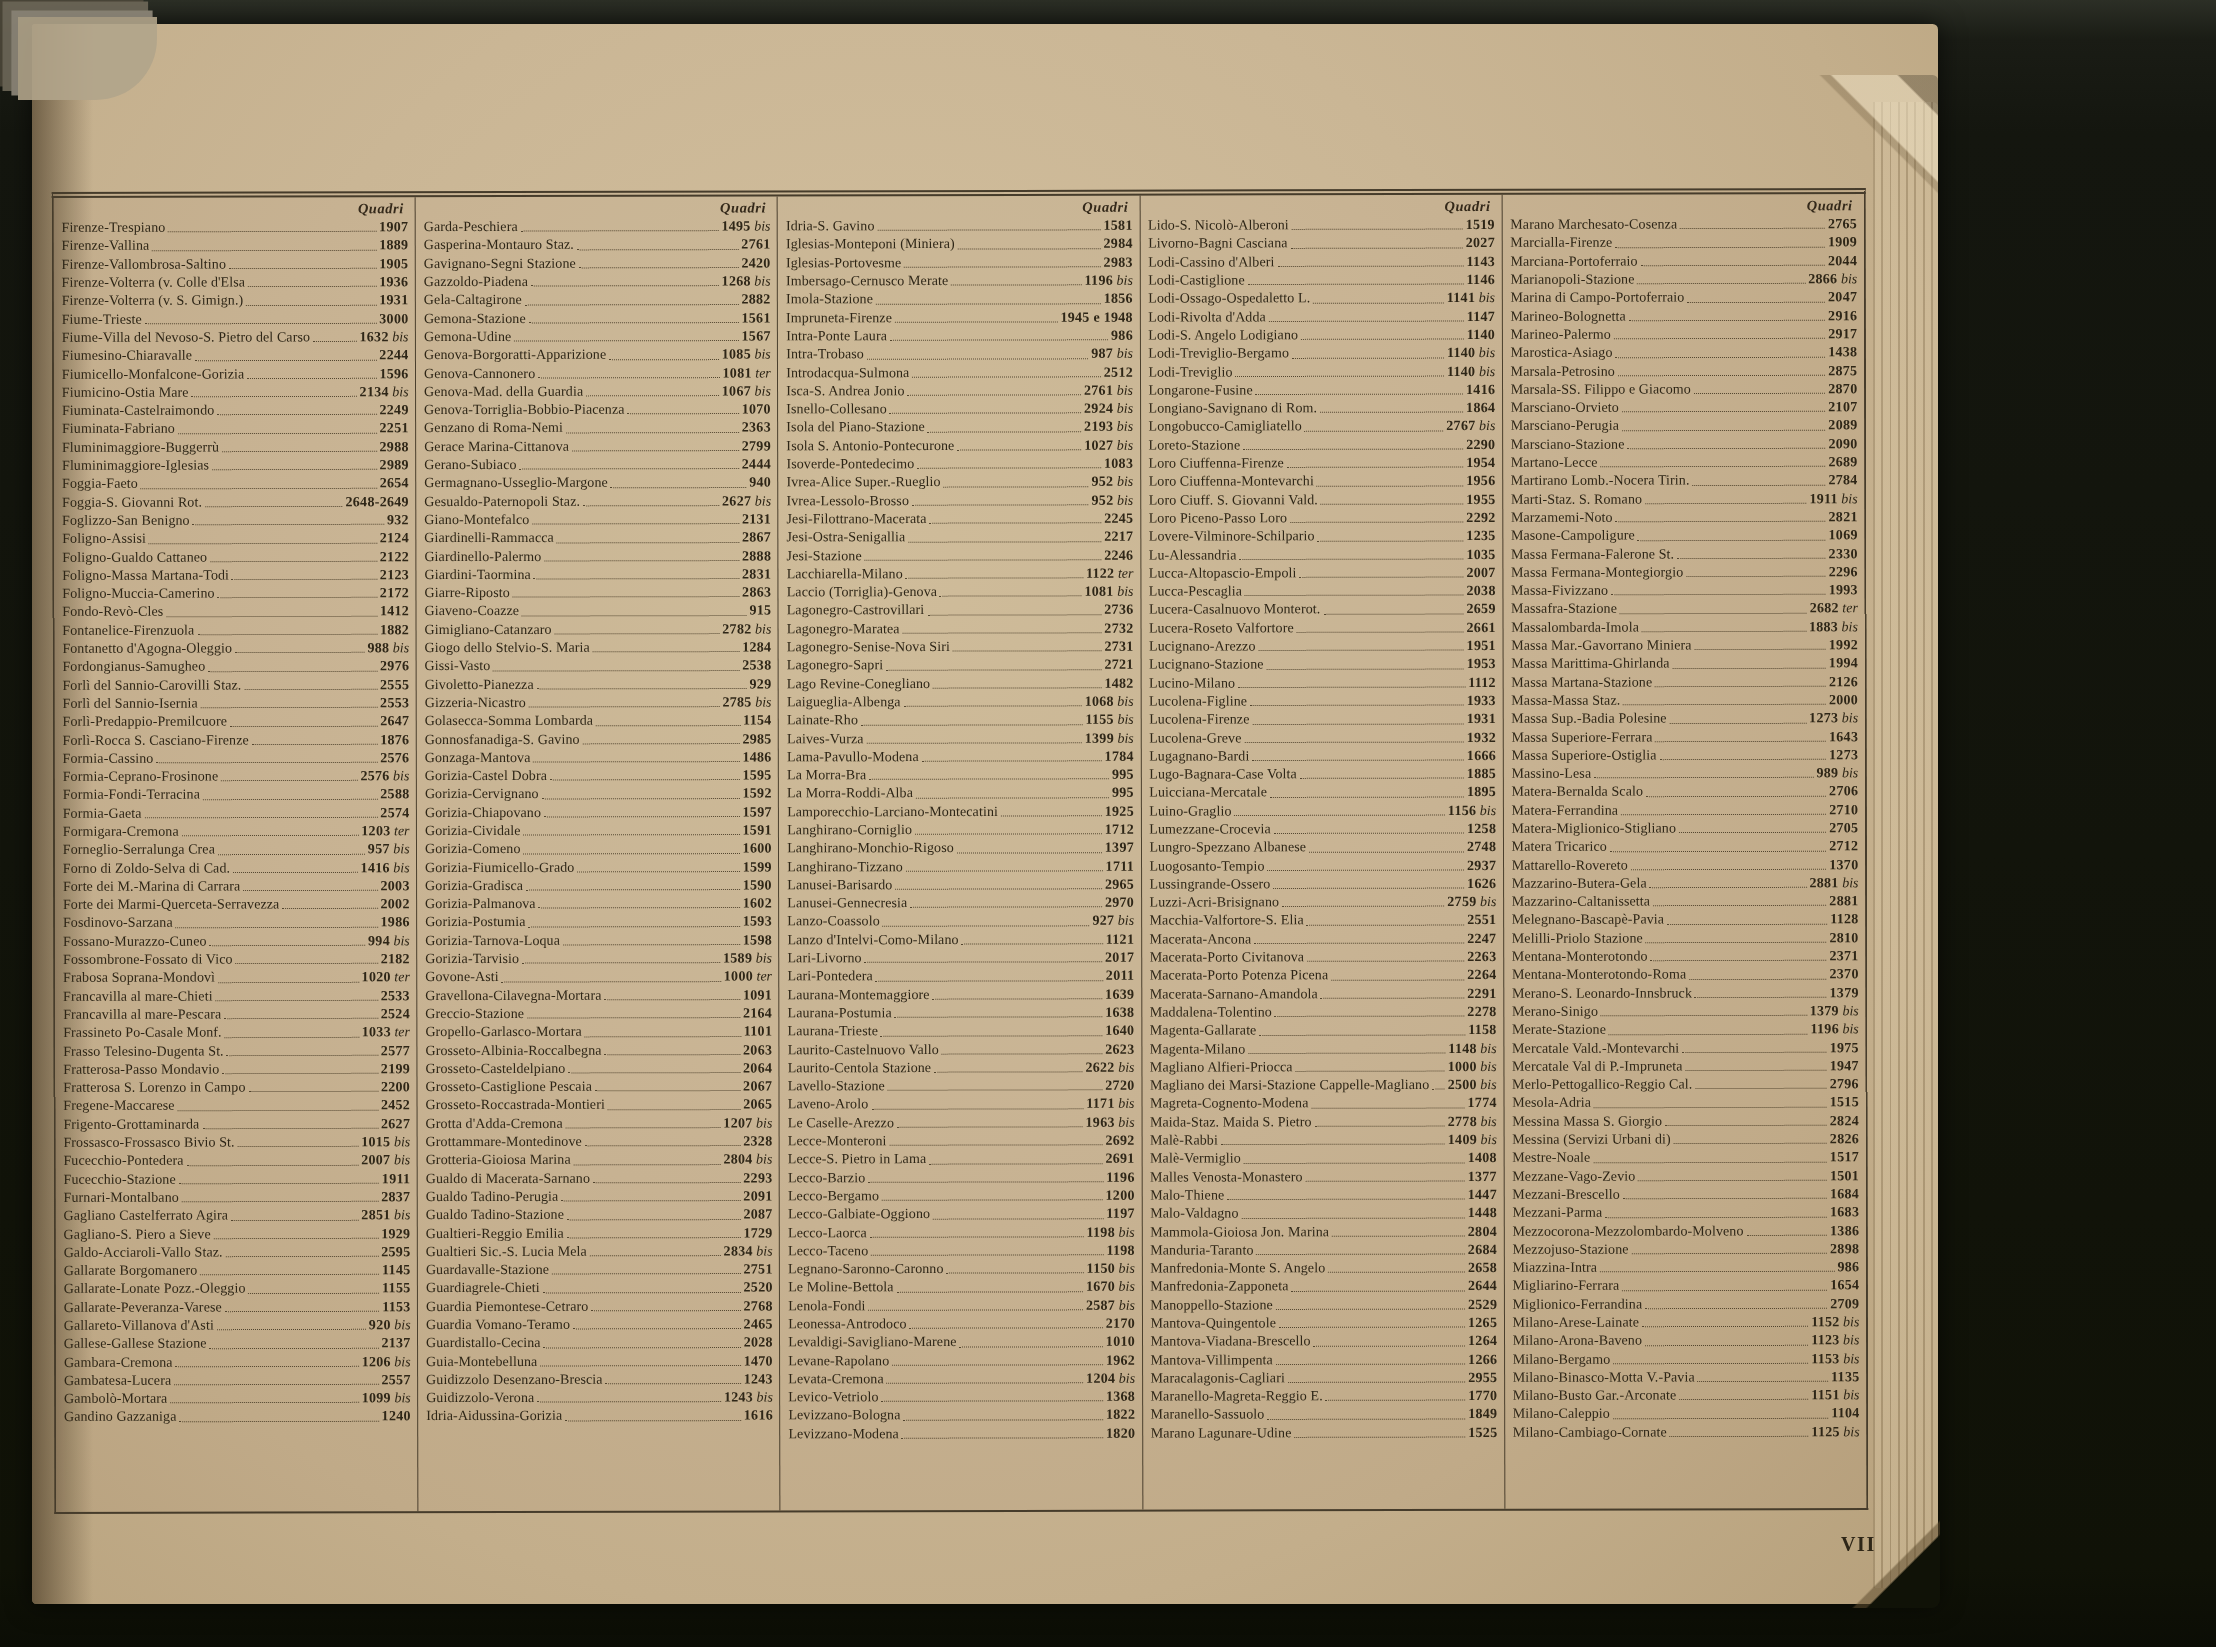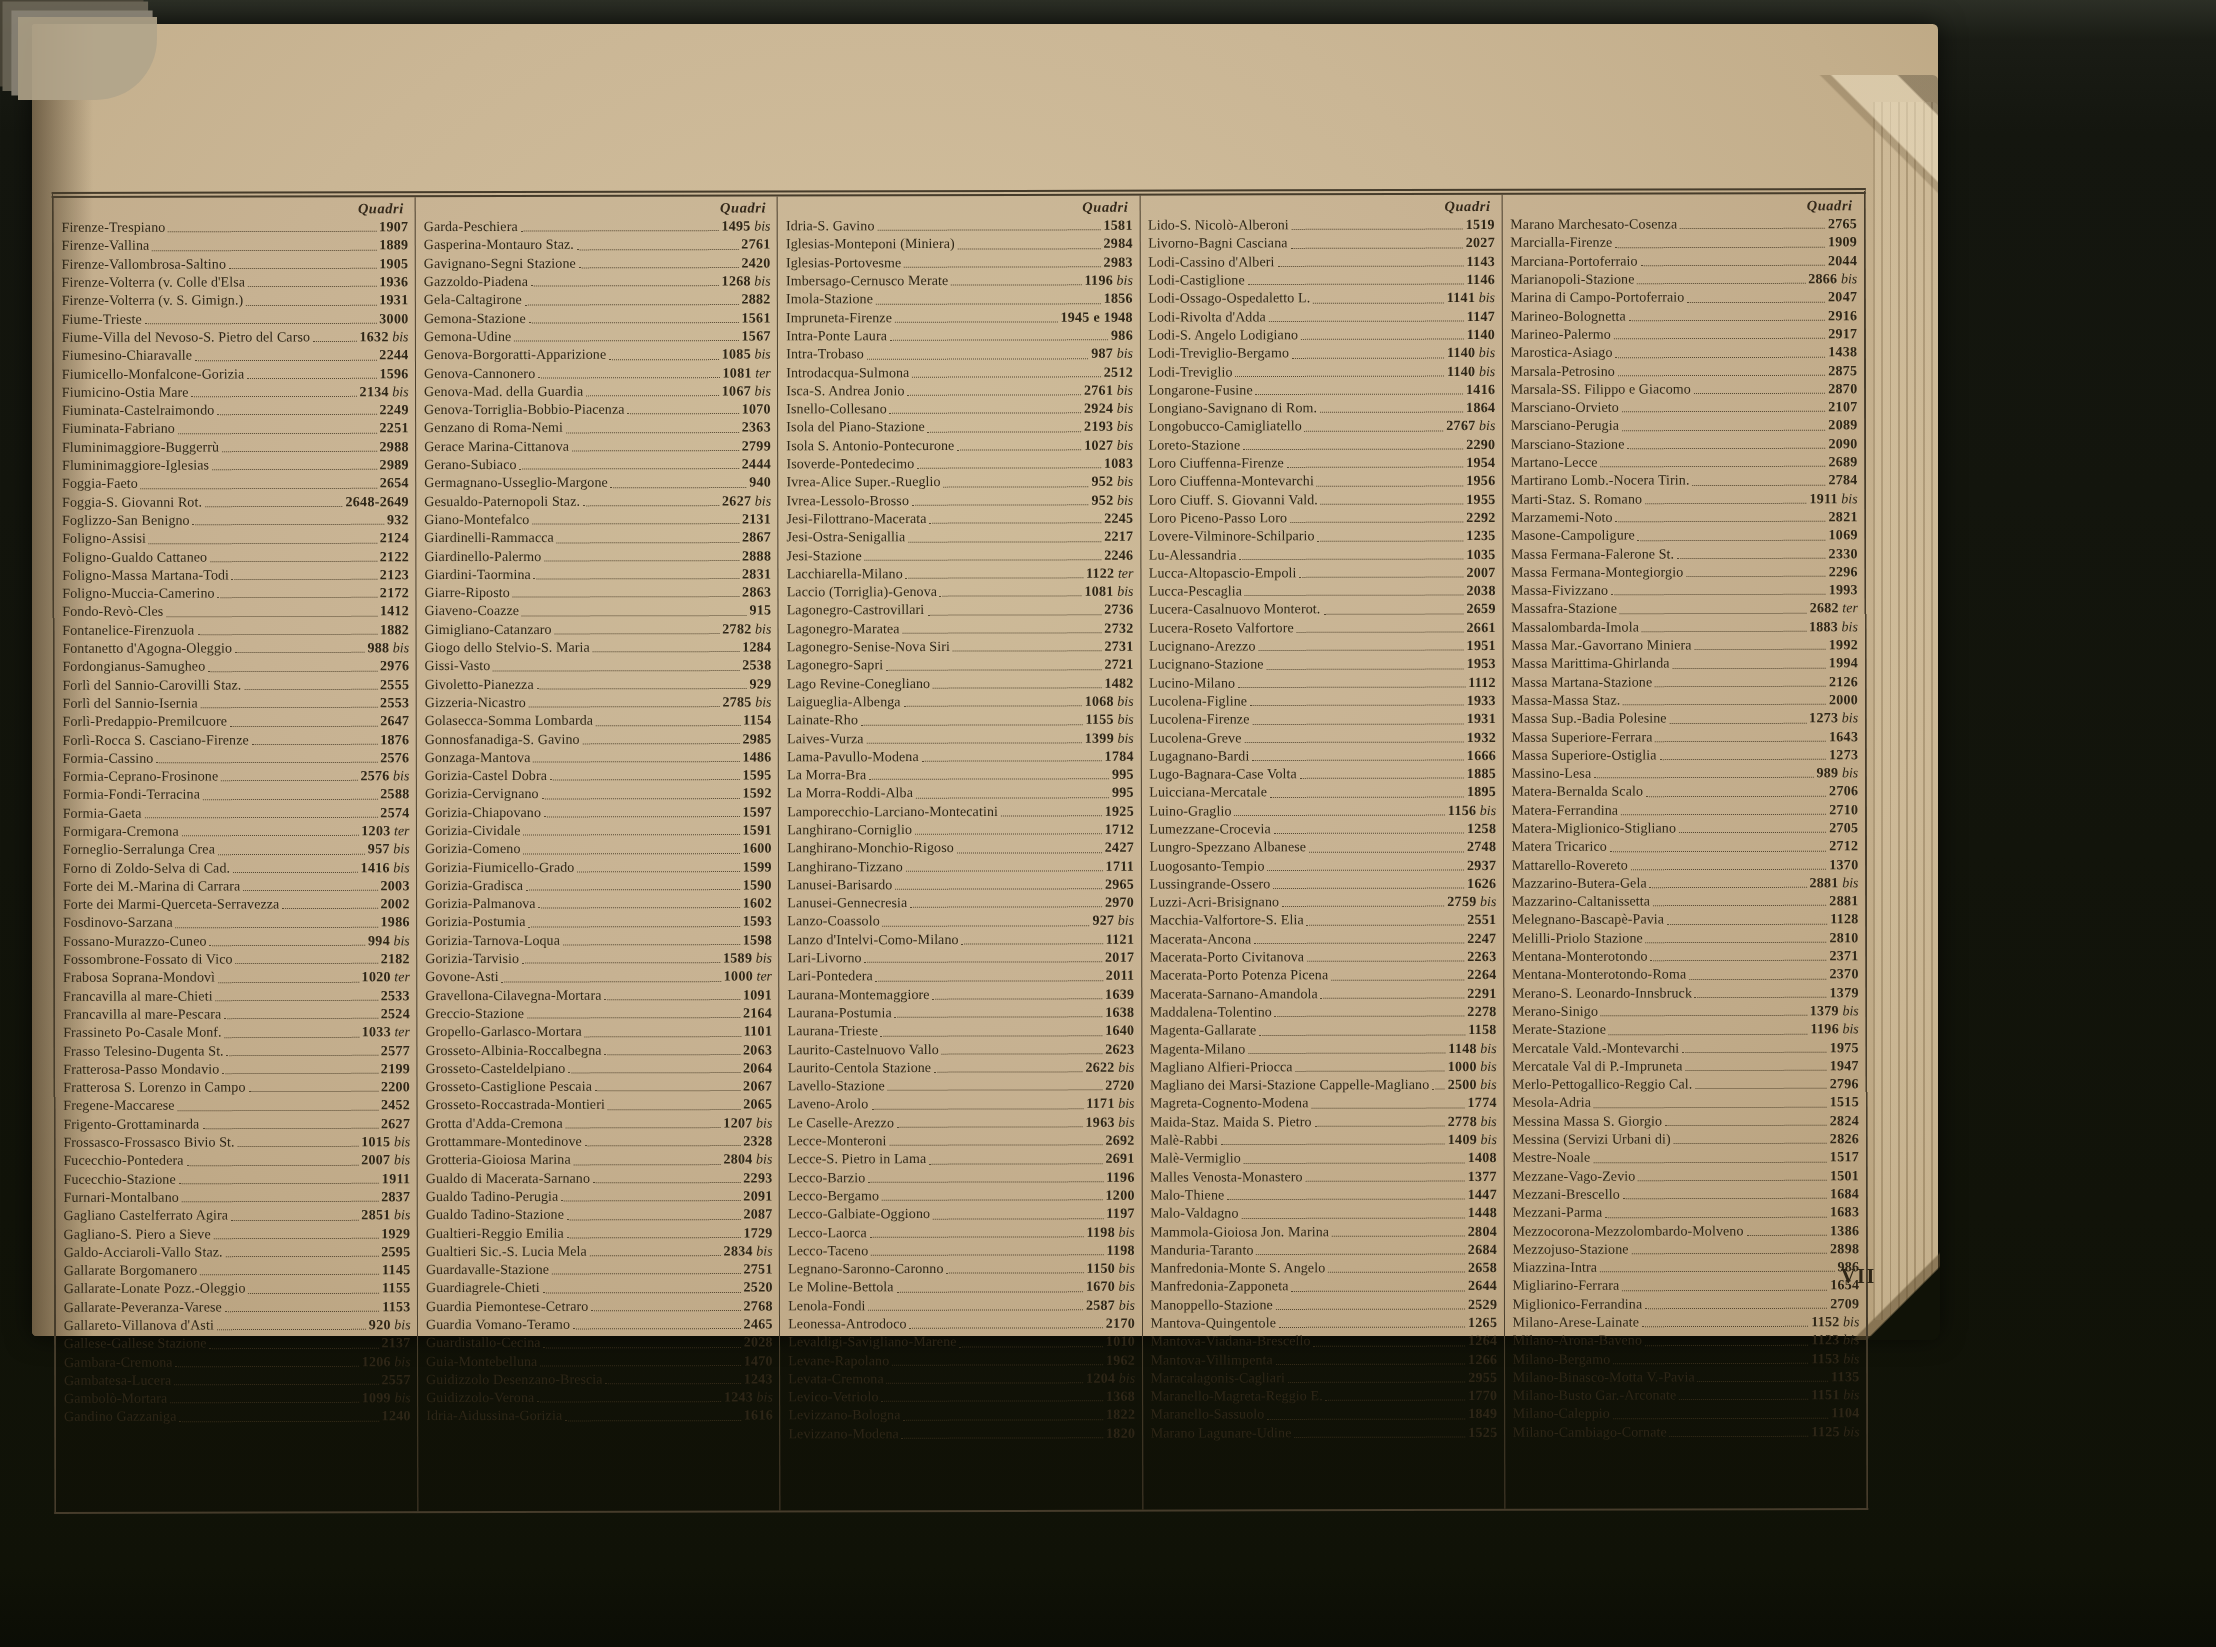--- a/index.html
+++ b/index.html
@@ -2,21 +2,21 @@
 <html style="font-size:8.9px"><head>
 <meta charset="utf-8">
 <style>
   html,body{margin:0;padding:0;}
   body{
     width:2216px;height:1648px;position:relative;overflow:hidden;
     font-family:"Liberation Serif","DejaVu Serif",serif;
     background:linear-gradient(180deg,#2c2f26 0px,#1a1c15 39px,#14160f 133px,#101207 1568px,#0b0d05 1648px);
   }
   .paper{
-    position:absolute;left:32px;top:24.4px;width:1906px;height:1312px;
+    position:absolute;left:32px;top:24.4px;width:1906px;height:1580px;
     background:radial-gradient(ellipse at 45% 35%,#d3c09e 0%,#cab695 45%,#c3ae8b 72%,#b6a07b 100%);
     border-radius:3.3px 5.5px 8.9px 4.4px;
     box-shadow:0 0 25.5px rgba(0,0,0,.65);
   }
   .spine-shadow{
     position:absolute;left:0;top:0;bottom:0;width:61px;
     background:linear-gradient(90deg,rgba(45,32,14,.55),rgba(45,32,14,0));
     border-radius:3.3px 0 0 4.4px;
   }
   .edge-stack{
@@ -922,21 +922,21 @@
             <span class="no">1925</span>
           </div>
           <div class="entry">
             <span class="nm">Langhirano-Corniglio</span>
             <span class="dots"></span>
             <span class="no">1712</span>
           </div>
           <div class="entry">
             <span class="nm">Langhirano-Monchio-Rigoso</span>
             <span class="dots"></span>
-            <span class="no">2427</span>
+            <span class="no">1397</span>
           </div>
           <div class="entry">
             <span class="nm">Langhirano-Tizzano</span>
             <span class="dots"></span>
             <span class="no">1711</span>
           </div>
           <div class="entry">
             <span class="nm">Lanusei-Barisardo</span>
             <span class="dots"></span>
             <span class="no">2965</span>

